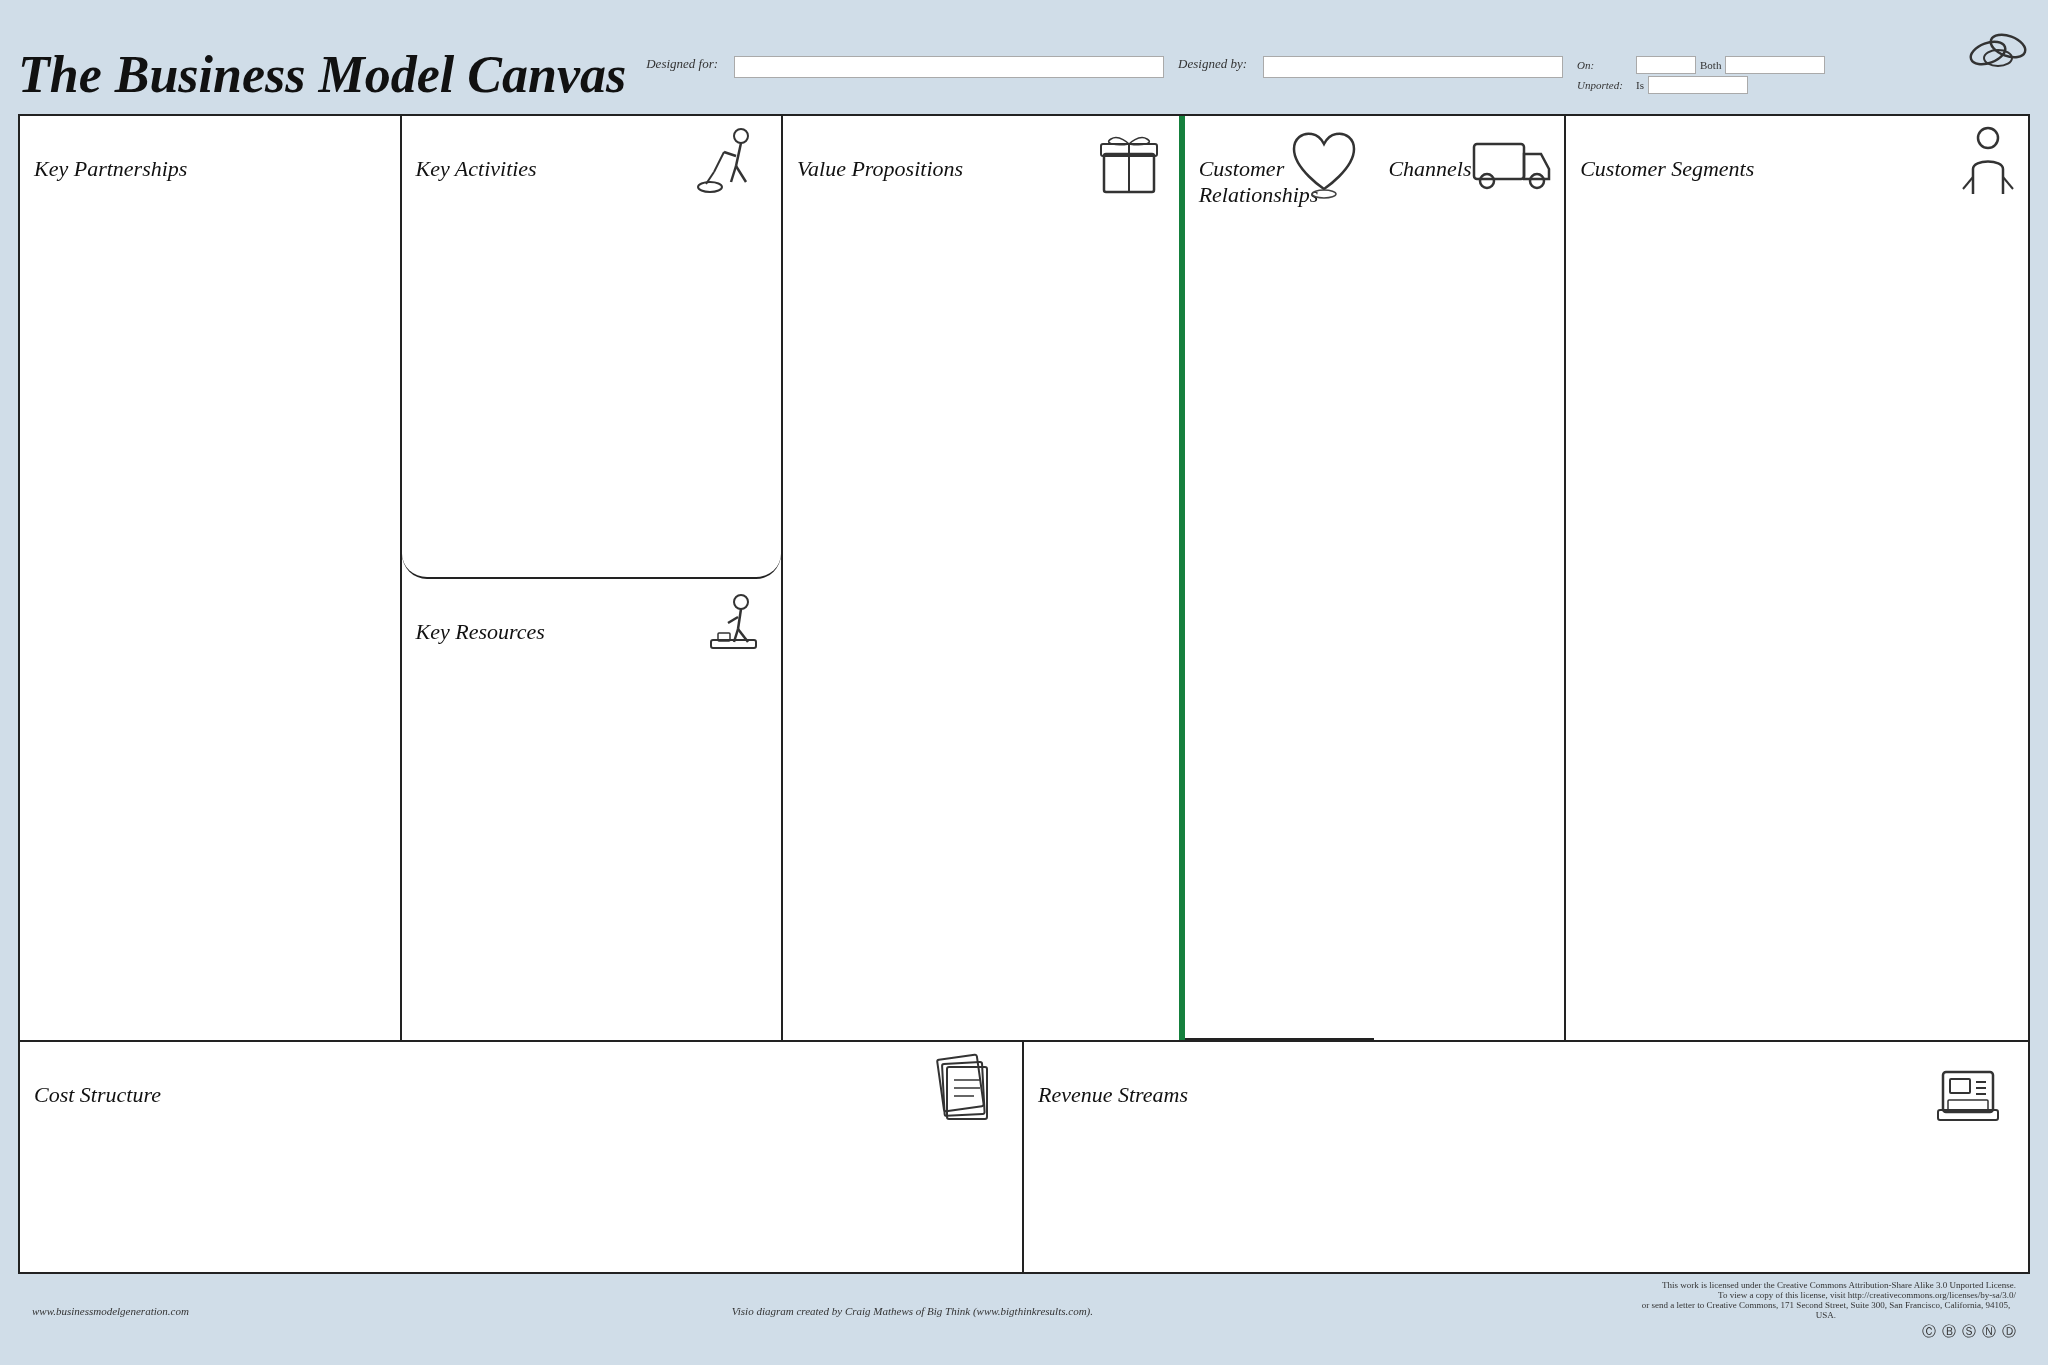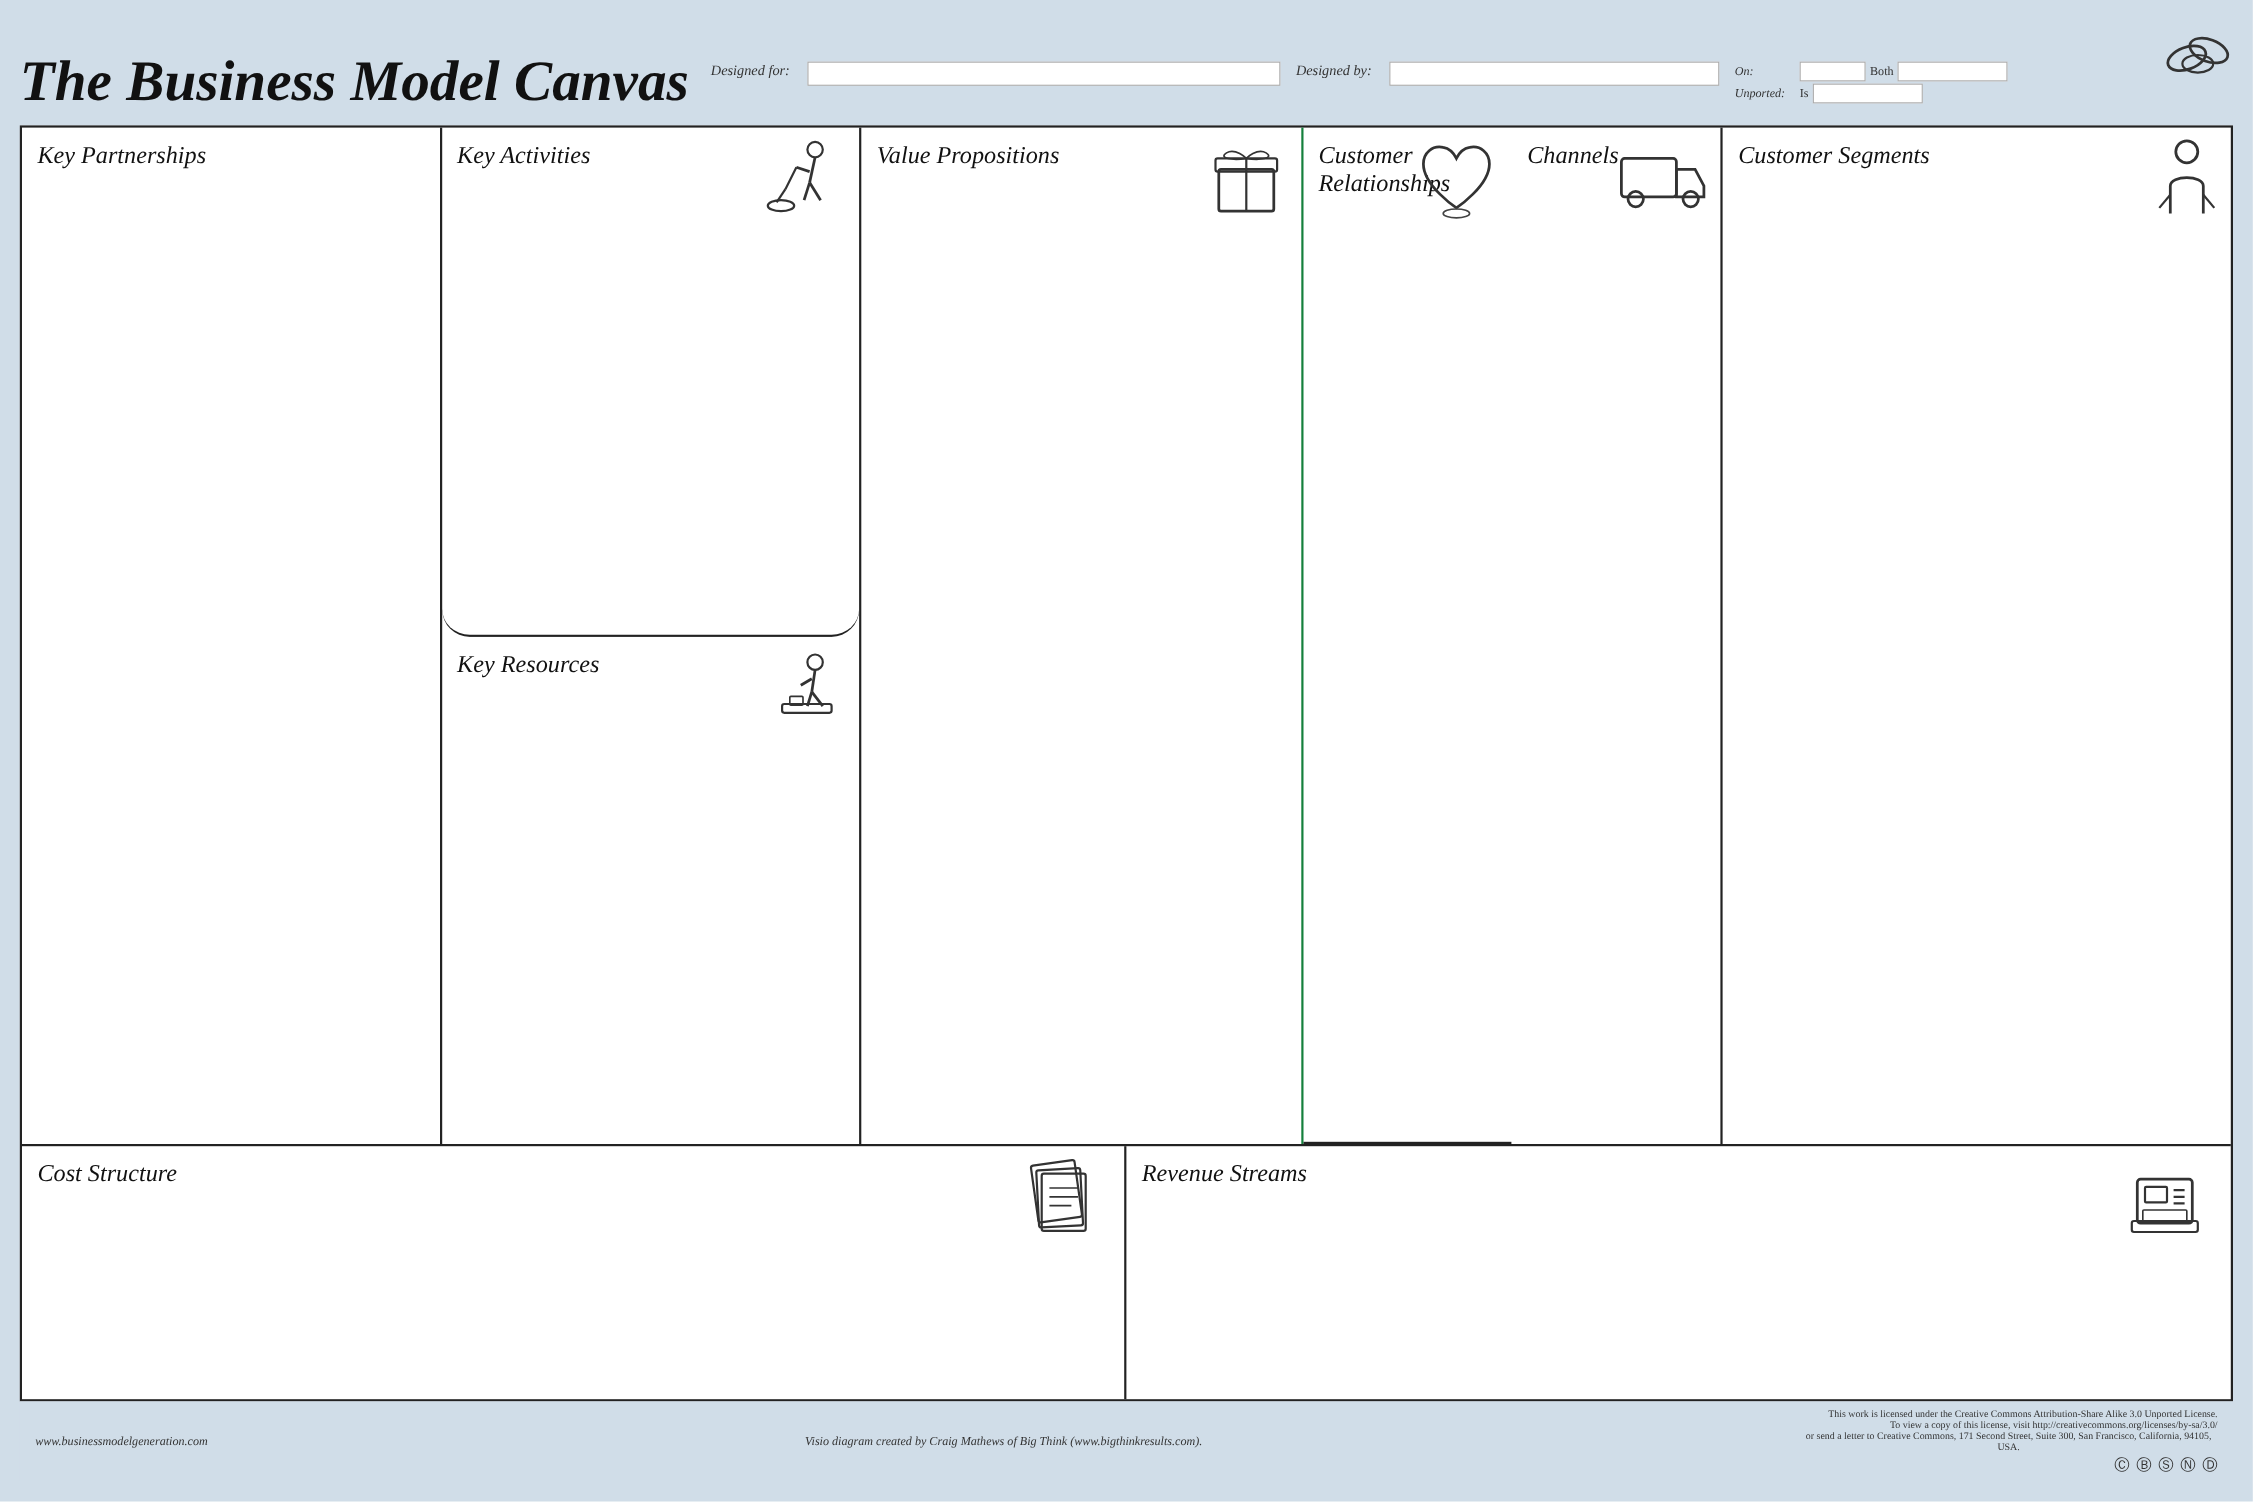--- a/index.html
+++ b/index.html
@@ -117,21 +117,21 @@
       border-radius: 25px;
     }
     .cell-resources {
       flex: 1;
       position: relative;
     }
 
     
     .col-value {
       width: 20%;
-      border-right: 2px solid #15803d;
+      border-right: 6px solid #15803d;
       position: relative;
       font-family: Liberation Serif, serif;
     }
 
     
     .col-cr-channels {
       width: 19%;
       border-right: 2px solid #222;
       display: flex;
       flex-direction: row;
@@ -167,20 +167,21 @@
       position: relative;
     }
 
     
     .cell-label {
       font-style: italic;
       font-size: 22px;
       color: #111;
       padding: 12px 14px 0 14px;
       line-height: 1.2;
+      margin-top: 28px;
     }
 
     
     .footer {
       display: flex;
       justify-content: space-between;
       align-items: center;
       padding: 6px 14px;
       font-size: 11px;
       color: #333;

